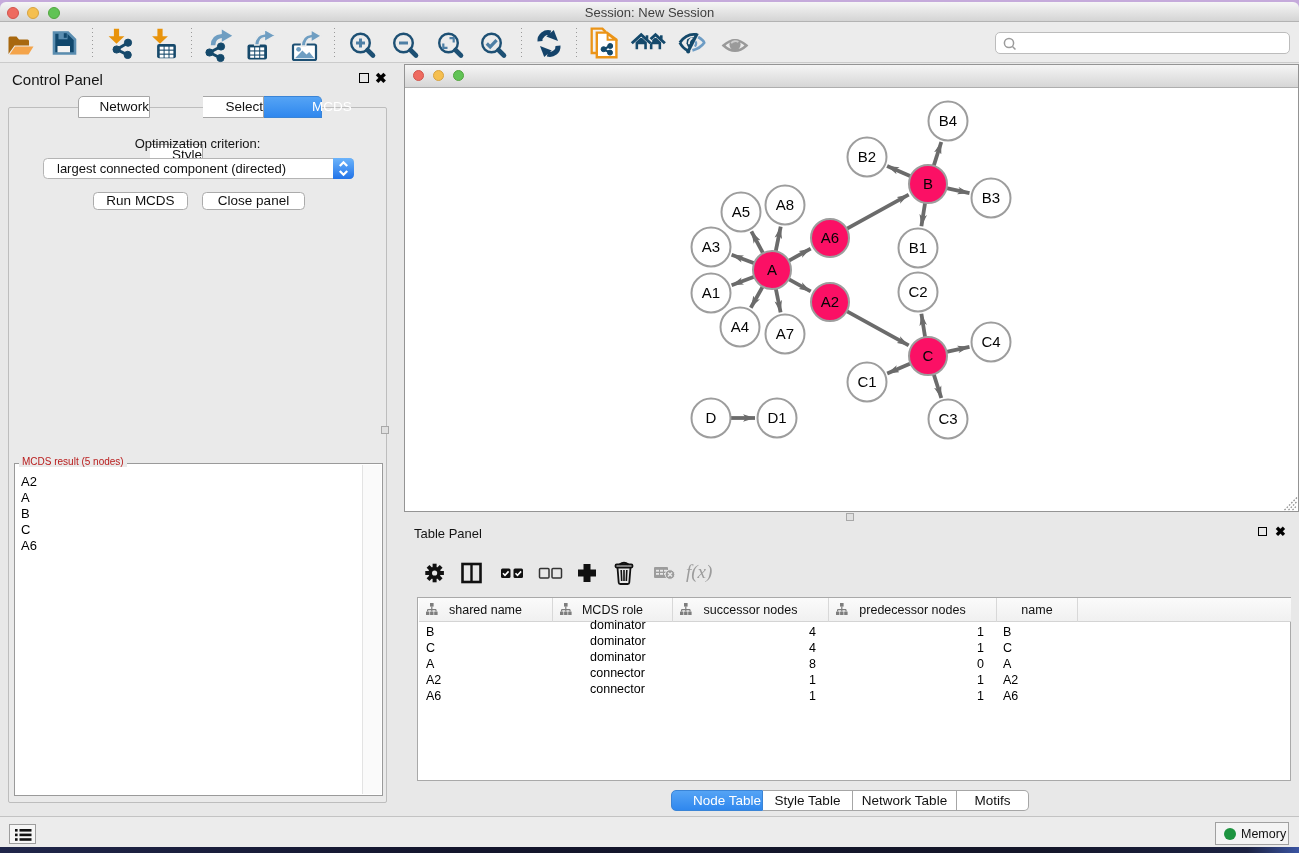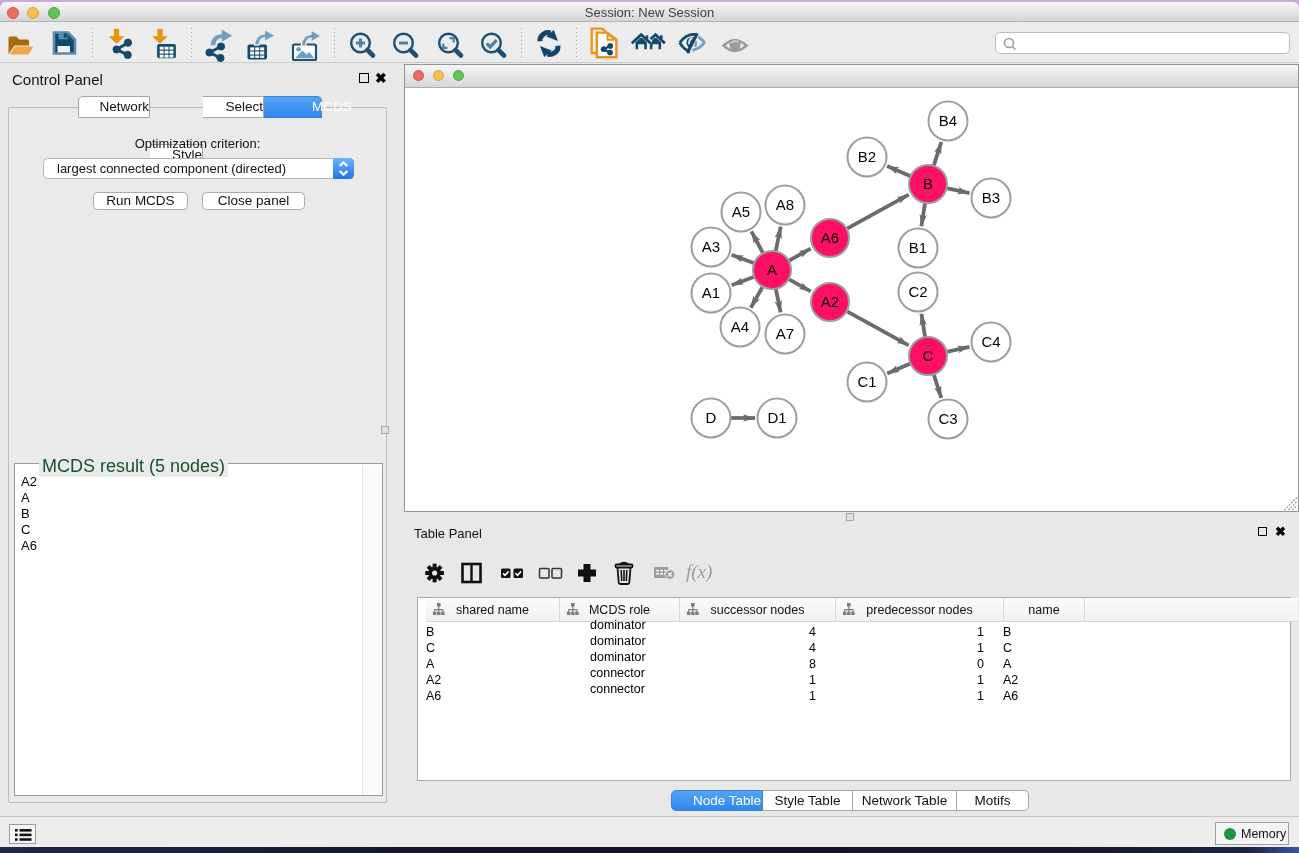--- a/index.html
+++ b/index.html
@@ -33,38 +33,38 @@
 #optlabel { left:8px; top:136px; width:379px; text-align:center; font-size:13px; color:#141414; }
 #dropdown { left:43px; top:158px; width:311px; height:21px; background:#fff;
   border:1px solid #b4b4b4; border-radius:4.5px; font-size:13px; color:#111; }
 #dropdown .txt { position:absolute; left:13px; top:2px; }
 #dropdown .btn { position:absolute; right:-1px; top:-1px; width:21px; height:21px;
   background:linear-gradient(#6cb4fb,#2173e8); border-radius:0 4.5px 4.5px 0; }
 .pbtn { background:#fff; border:1px solid #ababab; border-radius:4.5px; height:18px;
   font-size:13.5px; color:#111; text-align:center; line-height:16px; }
 #fieldset { left:14px; top:463px; width:369px; height:333px; border:1px solid #9a9a9a;
   background:#fff; }
-#fieldset .legend { position:absolute; left:24px; top:-8px; background:#eaeaea;
-  padding:0 3px; font-size:18px; color:#14532d; }
+#fieldset .legend { position:absolute; left:4px; top:-8px; background:#eaeaea;
+  padding:0 3px; font-size:10px; color:#b91c1c; }
 #fieldset .items { position:absolute; left:6px; top:4px; font-size:13px; color:#000;
   line-height:16px; }
 #fieldset .sbar { position:absolute; right:1px; top:1px; width:19px; height:329px;
   background:#fafafa; border-left:1px solid #e3e3e3; }
 
 #netwin { left:404px; top:64px; width:895px; height:448px; background:#fff;
   border:1px solid #949494; }
 #nettitle { position:absolute; left:0; top:0; width:100%; height:23px;
   background:linear-gradient(#f5f5f5,#d6d6d6); border-bottom:1px solid #aeaeae; }
 #nettitle .title { position:absolute; left:0; right:0; top:4px; text-align:center;
   font-size:13px; color:#303030; }
 
 #tp-title { left:414px; top:526px; font-size:13px; color:#141414; }
 #tp-table { left:417px; top:597px; width:874px; height:184px; background:#fff;
   border:1px solid #a9a9a9; }
-#tp-head { position:absolute; left:8px; top:0; width:100%; height:24px;
+#tp-head { position:absolute; left:1px; top:0; width:100%; height:24px;
   background:linear-gradient(#fbfbfb,#f0f0f0); border-bottom:1px solid #d4d4d4; display:flex; }
 .hcell { position:relative; height:24px; border-right:1px solid #d8d8d8; text-align:center;
   font-size:12.5px; color:#111; line-height:24px; }
 .trow { position:absolute; font-size:12.5px; color:#000; height:16px; line-height:16px; }
 #tp-tabs { left:671px; top:790px; height:21px; display:flex; }
 .tab2 { height:21px; border:1px solid #a6a6a6; border-left:none; background:#fff;
   font-size:13.5px; color:#111; text-align:center; line-height:19px; }
 .tab2.first { border-left:1px solid #a6a6a6; border-radius:5px 0 0 5px;padding-left:20px; }
 .tab2.last { border-radius:0 5px 5px 0; }
 .tab2.sel { background:linear-gradient(#55a4f5,#2f87ee); color:#fff; border-color:#3a84d6; }

